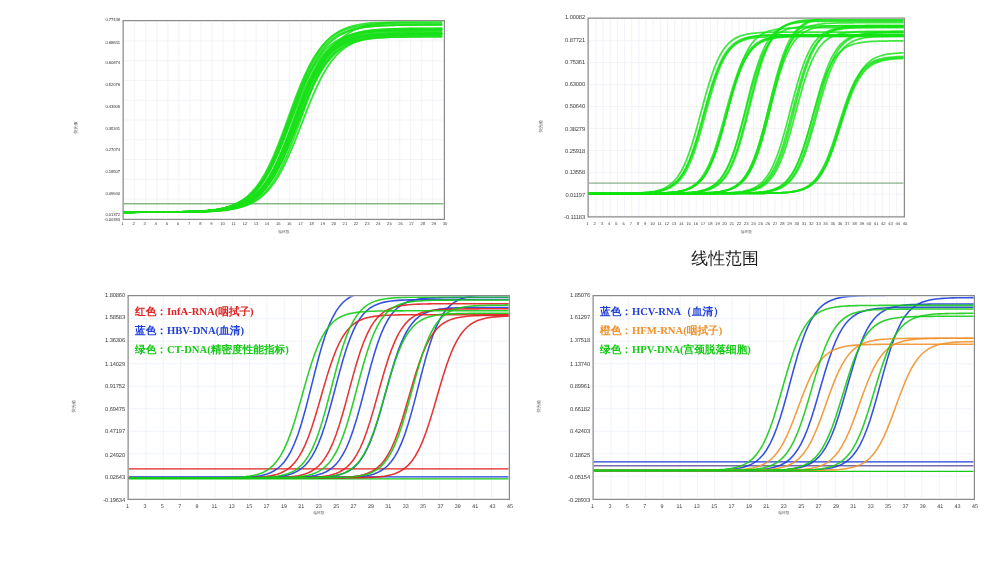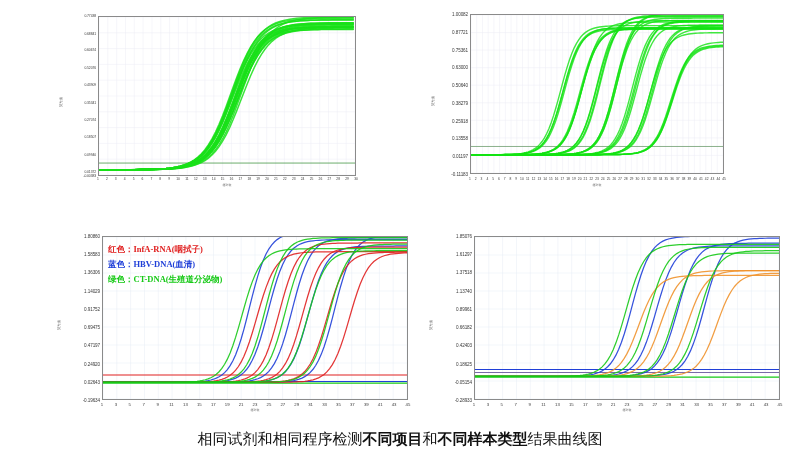--- a/index.html
+++ b/index.html
@@ -334,20 +334,21 @@
           <div class="xtick " style="left: 88.6364%; top: 0px;">40</div>
           <div class="xtick " style="left: 90.9091%; top: 0px;">41</div>
           <div class="xtick " style="left: 93.1818%; top: 0px;">42</div>
           <div class="xtick " style="left: 95.4545%; top: 0px;">43</div>
           <div class="xtick " style="left: 97.7273%; top: 0px;">44</div>
           <div class="xtick " style="left: 100%; top: 0px;">45</div>
           <div class="xlabel" style="top: 6px;">循环数</div>
         </div>
     </div>
   </div>
+  <div class="cap cap-sub" style="left:432px;top:198px;width:296px;">线性范围</div>
 
   <div class="panel" id="p-bl" style="left:58px;top:234px;width:352px;height:182px;">
     <div class="plot-wrap">
       <div class="yaxis" id="bl-y" style="width:44px;">
           <div class="ytick big" style="top: 2px;">1.80860</div>
           <div class="ytick big" style="top: 20.2221px;">1.58583</div>
           <div class="ytick big" style="top: 38.4443px;">1.36306</div>
           <div class="ytick big" style="top: 56.6664px;">1.14029</div>
           <div class="ytick big" style="top: 74.8885px;">0.91752</div>
           <div class="ytick big" style="top: 93.1107px;">0.69475</div>
@@ -408,21 +409,21 @@
             <path d="M0.00,145.33L2.76,145.33L5.53,145.33L8.29,145.33L11.05,145.33L13.82,145.33L16.58,145.33L19.35,145.33L22.11,145.33L24.87,145.33L27.64,145.33L30.40,145.33L33.16,145.33L35.93,145.33L38.69,145.32L41.45,145.32L44.22,145.32L46.98,145.32L49.75,145.32L52.51,145.31L55.27,145.31L58.04,145.30L60.80,145.30L63.56,145.29L66.33,145.27L69.09,145.25L71.85,145.23L74.62,145.19L77.38,145.15L80.15,145.08L82.91,145.00L85.67,144.89L88.44,144.73L91.20,144.53L93.96,144.26L96.73,143.89L99.49,143.40L102.25,142.75L105.02,141.89L107.78,140.75L110.55,139.24L113.31,137.26L116.07,134.70L118.84,131.42L121.60,127.27L124.36,122.13L127.13,115.89L129.89,108.53L132.65,100.13L135.42,90.89L138.18,81.13L140.95,71.26L143.71,61.70L146.47,52.81L149.24,44.88L152.00,38.04L154.76,32.32L157.53,27.66L160.29,23.93L163.05,21.00L165.82,18.73L168.58,16.99L171.35,15.66L174.11,14.65L176.87,13.90L179.64,13.33L182.40,12.90L185.16,12.58L187.93,12.35L190.69,12.17L193.45,12.04L196.22,11.94L198.98,11.86L201.75,11.81L204.51,11.77L207.27,11.74L210.04,11.72L212.80,11.70L215.56,11.69L218.33,11.68L221.09,11.67L223.85,11.67L226.62,11.66L229.38,11.66L232.15,11.66L234.91,11.66L237.67,11.65L240.44,11.65L243.20,11.65L245.96,11.65L248.73,11.65L251.49,11.65L254.25,11.65L257.02,11.65L259.78,11.65L262.55,11.65L265.31,11.65L268.07,11.65L270.84,11.65L273.60,11.65L276.36,11.65L279.13,11.65L281.89,11.65L284.65,11.65L287.42,11.65L290.18,11.65L292.95,11.65L295.71,11.65L298.47,11.65L301.24,11.65L304.00,11.65" stroke="#16c916" stroke-width="1.25" fill="none" opacity="0.9" stroke-linecap="round"></path>
             <path d="M0.00,145.33L2.76,145.33L5.53,145.33L8.29,145.33L11.05,145.33L13.82,145.33L16.58,145.33L19.35,145.33L22.11,145.33L24.87,145.33L27.64,145.33L30.40,145.33L33.16,145.33L35.93,145.33L38.69,145.33L41.45,145.33L44.22,145.33L46.98,145.33L49.75,145.33L52.51,145.33L55.27,145.33L58.04,145.33L60.80,145.32L63.56,145.32L66.33,145.32L69.09,145.32L71.85,145.32L74.62,145.32L77.38,145.31L80.15,145.31L82.91,145.30L85.67,145.29L88.44,145.27L91.20,145.26L93.96,145.23L96.73,145.20L99.49,145.15L102.25,145.09L105.02,145.01L107.78,144.90L110.55,144.76L113.31,144.56L116.07,144.30L118.84,143.95L121.60,143.48L124.36,142.86L127.13,142.03L129.89,140.92L132.65,139.47L135.42,137.55L138.18,135.06L140.95,131.85L143.71,127.77L146.47,122.66L149.24,116.41L152.00,108.94L154.76,100.30L157.53,90.64L160.29,80.26L163.05,69.57L165.82,59.02L168.58,49.06L171.35,40.02L174.11,32.12L176.87,25.43L179.64,19.92L182.40,15.48L185.16,11.97L187.93,9.24L190.69,7.13L193.45,5.52L196.22,4.30L198.98,3.38L201.75,2.68L204.51,2.16L207.27,1.78L210.04,1.48L212.80,1.27L215.56,1.11L218.33,0.99L221.09,0.90L223.85,0.83L226.62,0.78L229.38,0.74L232.15,0.71L234.91,0.69L237.67,0.68L240.44,0.67L243.20,0.66L245.96,0.65L248.73,0.65L251.49,0.64L254.25,0.64L257.02,0.64L259.78,0.64L262.55,0.64L265.31,0.64L268.07,0.64L270.84,0.64L273.60,0.64L276.36,0.64L279.13,0.64L281.89,0.64L284.65,0.64L287.42,0.64L290.18,0.63L292.95,0.63L295.71,0.63L298.47,0.63L301.24,0.63L304.00,0.63" stroke="#16c916" stroke-width="1.25" fill="none" opacity="0.9" stroke-linecap="round"></path>
             <path d="M0.00,145.33L2.76,145.33L5.53,145.33L8.29,145.33L11.05,145.33L13.82,145.33L16.58,145.33L19.35,145.33L22.11,145.33L24.87,145.33L27.64,145.33L30.40,145.33L33.16,145.33L35.93,145.33L38.69,145.33L41.45,145.33L44.22,145.33L46.98,145.33L49.75,145.33L52.51,145.33L55.27,145.33L58.04,145.33L60.80,145.33L63.56,145.33L66.33,145.33L69.09,145.33L71.85,145.33L74.62,145.33L77.38,145.33L80.15,145.33L82.91,145.32L85.67,145.32L88.44,145.32L91.20,145.32L93.96,145.32L96.73,145.31L99.49,145.31L102.25,145.30L105.02,145.29L107.78,145.28L110.55,145.26L113.31,145.24L116.07,145.21L118.84,145.17L121.60,145.12L124.36,145.05L127.13,144.95L129.89,144.82L132.65,144.65L135.42,144.41L138.18,144.10L140.95,143.68L143.71,143.12L146.47,142.38L149.24,141.39L152.00,140.08L154.76,138.36L157.53,136.11L160.29,133.20L163.05,129.49L165.82,124.81L168.58,119.04L171.35,112.10L174.11,103.97L176.87,94.77L179.64,84.76L182.40,74.30L185.16,63.83L187.93,53.81L190.69,44.59L193.45,36.44L196.22,29.46L198.98,23.67L201.75,18.97L204.51,15.24L207.27,12.31L210.04,10.05L212.80,8.32L215.56,7.01L218.33,6.01L221.09,5.26L223.85,4.70L226.62,4.28L229.38,3.96L232.15,3.73L234.91,3.55L237.67,3.42L240.44,3.33L243.20,3.25L245.96,3.20L248.73,3.16L251.49,3.13L254.25,3.11L257.02,3.09L259.78,3.08L262.55,3.07L265.31,3.06L268.07,3.06L270.84,3.05L273.60,3.05L276.36,3.05L279.13,3.05L281.89,3.05L284.65,3.05L287.42,3.04L290.18,3.04L292.95,3.04L295.71,3.04L298.47,3.04L301.24,3.04L304.00,3.04" stroke="#16c916" stroke-width="1.25" fill="none" opacity="0.9" stroke-linecap="round"></path>
             <path d="M0.00,145.33L2.76,145.33L5.53,145.33L8.29,145.33L11.05,145.33L13.82,145.33L16.58,145.33L19.35,145.33L22.11,145.33L24.87,145.33L27.64,145.33L30.40,145.33L33.16,145.33L35.93,145.33L38.69,145.33L41.45,145.33L44.22,145.33L46.98,145.33L49.75,145.33L52.51,145.33L55.27,145.33L58.04,145.33L60.80,145.33L63.56,145.33L66.33,145.33L69.09,145.33L71.85,145.33L74.62,145.33L77.38,145.33L80.15,145.33L82.91,145.33L85.67,145.33L88.44,145.33L91.20,145.33L93.96,145.33L96.73,145.33L99.49,145.33L102.25,145.33L105.02,145.32L107.78,145.32L110.55,145.32L113.31,145.32L116.07,145.32L118.84,145.31L121.60,145.31L124.36,145.30L127.13,145.30L129.89,145.28L132.65,145.27L135.42,145.25L138.18,145.22L140.95,145.19L143.71,145.14L146.47,145.07L149.24,144.99L152.00,144.87L154.76,144.71L157.53,144.50L160.29,144.21L163.05,143.83L165.82,143.33L168.58,142.65L171.35,141.75L174.11,140.57L176.87,139.00L179.64,136.96L182.40,134.31L185.16,130.93L187.93,126.67L190.69,121.40L193.45,115.05L196.22,107.60L198.98,99.15L201.75,89.93L204.51,80.26L207.27,70.56L210.04,61.24L212.80,52.65L215.56,45.03L218.33,38.50L221.09,33.06L223.85,28.65L226.62,25.14L229.38,22.38L232.15,20.25L234.91,18.62L237.67,17.38L240.44,16.44L243.20,15.73L245.96,15.20L248.73,14.81L251.49,14.51L254.25,14.29L257.02,14.12L259.78,14.00L262.55,13.91L265.31,13.84L268.07,13.79L270.84,13.75L273.60,13.72L276.36,13.70L279.13,13.68L281.89,13.67L284.65,13.66L287.42,13.66L290.18,13.65L292.95,13.65L295.71,13.65L298.47,13.64L301.24,13.64L304.00,13.64" stroke="#16c916" stroke-width="1.25" fill="none" opacity="0.9" stroke-linecap="round"></path>
             <path d="M0.00,145.33L2.76,145.33L5.53,145.33L8.29,145.33L11.05,145.33L13.82,145.33L16.58,145.33L19.35,145.33L22.11,145.33L24.87,145.33L27.64,145.33L30.40,145.33L33.16,145.33L35.93,145.33L38.69,145.33L41.45,145.33L44.22,145.33L46.98,145.33L49.75,145.33L52.51,145.33L55.27,145.33L58.04,145.33L60.80,145.33L63.56,145.33L66.33,145.33L69.09,145.33L71.85,145.33L74.62,145.33L77.38,145.33L80.15,145.33L82.91,145.33L85.67,145.33L88.44,145.33L91.20,145.33L93.96,145.33L96.73,145.33L99.49,145.33L102.25,145.33L105.02,145.33L107.78,145.33L110.55,145.33L113.31,145.33L116.07,145.33L118.84,145.33L121.60,145.33L124.36,145.33L127.13,145.32L129.89,145.32L132.65,145.32L135.42,145.32L138.18,145.32L140.95,145.31L143.71,145.31L146.47,145.30L149.24,145.29L152.00,145.28L154.76,145.26L157.53,145.24L160.29,145.21L163.05,145.17L165.82,145.12L168.58,145.05L171.35,144.95L174.11,144.82L176.87,144.64L179.64,144.41L182.40,144.10L185.16,143.68L187.93,143.12L190.69,142.37L193.45,141.38L196.22,140.07L198.98,138.35L201.75,136.11L204.51,133.21L207.27,129.51L210.04,124.86L212.80,119.14L215.56,112.26L218.33,104.25L221.09,95.22L223.85,85.42L226.62,75.24L229.38,65.09L232.15,55.42L234.91,46.56L237.67,38.76L240.44,32.10L243.20,26.59L245.96,22.13L248.73,18.59L251.49,15.82L254.25,13.69L257.02,12.05L259.78,10.81L262.55,9.87L265.31,9.16L268.07,8.63L270.84,8.24L273.60,7.94L276.36,7.72L279.13,7.55L281.89,7.43L284.65,7.34L287.42,7.27L290.18,7.22L292.95,7.18L295.71,7.15L298.47,7.13L301.24,7.12L304.00,7.11" stroke="#16c916" stroke-width="1.25" fill="none" opacity="0.9" stroke-linecap="round"></path>
           </svg>
         </div>
       <div class="legend" id="bl-legend" style="left:50px;top:8px;">
           <div class="legend-row" style="color: rgb(224, 32, 32);">红色：InfA-RNA(咽拭子)</div>
           <div class="legend-row" style="color: rgb(31, 63, 216);">蓝色：HBV-DNA(血清)</div>
-          <div class="legend-row" style="color: rgb(22, 201, 22);">绿色：CT-DNA(生殖道分泌物)</div>
+          <div class="legend-row" style="color: rgb(22, 201, 22);">绿色：CT-DNA(精密度性能指标)</div>
         </div>
       <div class="xaxis" id="bl-x" style="left:44px;right:2px;bottom:2px;">
           <div class="xtick big" style="left: 0%; top: 0px;">1</div>
           <div class="xtick big" style="left: 4.54545%; top: 0px;">3</div>
           <div class="xtick big" style="left: 9.09091%; top: 0px;">5</div>
           <div class="xtick big" style="left: 13.6364%; top: 0px;">7</div>
           <div class="xtick big" style="left: 18.1818%; top: 0px;">9</div>
           <div class="xtick big" style="left: 22.7273%; top: 0px;">11</div>
           <div class="xtick big" style="left: 27.2727%; top: 0px;">13</div>
           <div class="xtick big" style="left: 31.8182%; top: 0px;">15</div>
@@ -506,20 +507,25 @@
             <path d="M0.00,139.34L2.76,139.34L5.53,139.34L8.29,139.34L11.05,139.34L13.82,139.34L16.58,139.34L19.35,139.34L22.11,139.34L24.87,139.34L27.64,139.34L30.40,139.34L33.16,139.34L35.93,139.34L38.69,139.34L41.45,139.34L44.22,139.34L46.98,139.34L49.75,139.34L52.51,139.34L55.27,139.34L58.04,139.34L60.80,139.34L63.56,139.34L66.33,139.34L69.09,139.34L71.85,139.34L74.62,139.33L77.38,139.33L80.15,139.33L82.91,139.32L85.67,139.32L88.44,139.31L91.20,139.30L93.96,139.28L96.73,139.26L99.49,139.24L102.25,139.20L105.02,139.15L107.78,139.09L110.55,139.00L113.31,138.88L116.07,138.72L118.84,138.51L121.60,138.23L124.36,137.85L127.13,137.35L129.89,136.68L132.65,135.79L135.42,134.62L138.18,133.10L140.95,131.12L143.71,128.58L146.47,125.39L149.24,121.43L152.00,116.64L154.76,111.01L157.53,104.60L160.29,97.57L163.05,90.18L165.82,82.74L168.58,75.55L171.35,68.90L174.11,62.98L176.87,57.90L179.64,53.65L182.40,50.20L185.16,47.44L187.93,45.28L190.69,43.60L193.45,42.32L196.22,41.34L198.98,40.60L201.75,40.04L204.51,39.63L207.27,39.31L210.04,39.08L212.80,38.90L215.56,38.77L218.33,38.68L221.09,38.60L223.85,38.55L226.62,38.51L229.38,38.48L232.15,38.46L234.91,38.44L237.67,38.43L240.44,38.42L243.20,38.41L245.96,38.41L248.73,38.40L251.49,38.40L254.25,38.40L257.02,38.40L259.78,38.40L262.55,38.39L265.31,38.39L268.07,38.39L270.84,38.39L273.60,38.39L276.36,38.39L279.13,38.39L281.89,38.39L284.65,38.39L287.42,38.39L290.18,38.39L292.95,38.39L295.71,38.39L298.47,38.39L301.24,38.39L304.00,38.39" stroke="#f0922c" stroke-width="1.25" fill="none" opacity="0.9" stroke-linecap="round"></path>
             <path d="M0.00,139.34L2.76,139.34L5.53,139.34L8.29,139.34L11.05,139.34L13.82,139.34L16.58,139.34L19.35,139.34L22.11,139.34L24.87,139.34L27.64,139.34L30.40,139.34L33.16,139.34L35.93,139.34L38.69,139.34L41.45,139.34L44.22,139.34L46.98,139.34L49.75,139.34L52.51,139.34L55.27,139.34L58.04,139.34L60.80,139.34L63.56,139.34L66.33,139.34L69.09,139.34L71.85,139.34L74.62,139.34L77.38,139.34L80.15,139.34L82.91,139.34L85.67,139.34L88.44,139.34L91.20,139.34L93.96,139.34L96.73,139.33L99.49,139.33L102.25,139.33L105.02,139.32L107.78,139.32L110.55,139.31L113.31,139.30L116.07,139.28L118.84,139.26L121.60,139.23L124.36,139.19L127.13,139.14L129.89,139.08L132.65,138.98L135.42,138.86L138.18,138.70L140.95,138.48L143.71,138.18L146.47,137.79L149.24,137.27L152.00,136.57L154.76,135.65L157.53,134.43L160.29,132.84L163.05,130.78L165.82,128.14L168.58,124.81L171.35,120.69L174.11,115.69L176.87,109.81L179.64,103.12L182.40,95.77L185.16,88.04L187.93,80.24L190.69,72.70L193.45,65.72L196.22,59.50L198.98,54.15L201.75,49.68L204.51,46.04L207.27,43.14L210.04,40.86L212.80,39.10L215.56,37.74L218.33,36.71L221.09,35.93L223.85,35.35L226.62,34.90L229.38,34.57L232.15,34.33L234.91,34.14L237.67,34.00L240.44,33.90L243.20,33.83L245.96,33.77L248.73,33.73L251.49,33.69L254.25,33.67L257.02,33.65L259.78,33.64L262.55,33.63L265.31,33.62L268.07,33.62L270.84,33.61L273.60,33.61L276.36,33.61L279.13,33.61L281.89,33.61L284.65,33.61L287.42,33.60L290.18,33.60L292.95,33.60L295.71,33.60L298.47,33.60L301.24,33.60L304.00,33.60" stroke="#f0922c" stroke-width="1.25" fill="none" opacity="0.9" stroke-linecap="round"></path>
             <path d="M0.00,139.34L2.76,139.34L5.53,139.34L8.29,139.34L11.05,139.34L13.82,139.34L16.58,139.34L19.35,139.34L22.11,139.34L24.87,139.34L27.64,139.34L30.40,139.34L33.16,139.34L35.93,139.34L38.69,139.34L41.45,139.34L44.22,139.34L46.98,139.34L49.75,139.34L52.51,139.34L55.27,139.34L58.04,139.34L60.80,139.34L63.56,139.34L66.33,139.34L69.09,139.34L71.85,139.34L74.62,139.34L77.38,139.34L80.15,139.34L82.91,139.34L85.67,139.34L88.44,139.34L91.20,139.34L93.96,139.34L96.73,139.34L99.49,139.34L102.25,139.34L105.02,139.34L107.78,139.34L110.55,139.34L113.31,139.34L116.07,139.34L118.84,139.34L121.60,139.34L124.36,139.33L127.13,139.33L129.89,139.33L132.65,139.32L135.42,139.31L138.18,139.30L140.95,139.29L143.71,139.27L146.47,139.25L149.24,139.22L152.00,139.18L154.76,139.12L157.53,139.05L160.29,138.95L163.05,138.81L165.82,138.63L168.58,138.39L171.35,138.07L174.11,137.64L176.87,137.06L179.64,136.30L182.40,135.29L185.16,133.97L187.93,132.24L190.69,130.00L193.45,127.15L196.22,123.57L198.98,119.17L201.75,113.89L204.51,107.73L207.27,100.80L210.04,93.30L212.80,85.50L215.56,77.74L218.33,70.35L221.09,63.59L223.85,57.64L226.62,52.57L229.38,48.37L232.15,44.98L234.91,42.29L237.67,40.19L240.44,38.56L243.20,37.32L245.96,36.38L248.73,35.66L251.49,35.13L254.25,34.72L257.02,34.42L259.78,34.20L262.55,34.03L265.31,33.90L268.07,33.81L270.84,33.74L273.60,33.69L276.36,33.65L279.13,33.62L281.89,33.60L284.65,33.58L287.42,33.57L290.18,33.56L292.95,33.56L295.71,33.55L298.47,33.55L301.24,33.54L304.00,33.54" stroke="#f0922c" stroke-width="1.25" fill="none" opacity="0.9" stroke-linecap="round"></path>
             <path d="M0.00,139.34L2.76,139.34L5.53,139.34L8.29,139.34L11.05,139.34L13.82,139.34L16.58,139.34L19.35,139.34L22.11,139.34L24.87,139.34L27.64,139.34L30.40,139.34L33.16,139.34L35.93,139.34L38.69,139.34L41.45,139.34L44.22,139.34L46.98,139.34L49.75,139.34L52.51,139.34L55.27,139.34L58.04,139.34L60.80,139.34L63.56,139.34L66.33,139.34L69.09,139.34L71.85,139.34L74.62,139.34L77.38,139.34L80.15,139.34L82.91,139.34L85.67,139.34L88.44,139.34L91.20,139.34L93.96,139.34L96.73,139.34L99.49,139.34L102.25,139.34L105.02,139.34L107.78,139.34L110.55,139.34L113.31,139.34L116.07,139.34L118.84,139.34L121.60,139.34L124.36,139.34L127.13,139.34L129.89,139.34L132.65,139.34L135.42,139.34L138.18,139.34L140.95,139.34L143.71,139.34L146.47,139.34L149.24,139.34L152.00,139.33L154.76,139.33L157.53,139.33L160.29,139.32L163.05,139.32L165.82,139.31L168.58,139.30L171.35,139.29L174.11,139.27L176.87,139.24L179.64,139.21L182.40,139.16L185.16,139.10L187.93,139.02L190.69,138.91L193.45,138.76L196.22,138.57L198.98,138.30L201.75,137.95L204.51,137.48L207.27,136.85L210.04,136.02L212.80,134.92L215.56,133.48L218.33,131.61L221.09,129.21L223.85,126.16L226.62,122.36L229.38,117.74L232.15,112.24L234.91,105.92L237.67,98.91L240.44,91.44L243.20,83.81L245.96,76.35L248.73,69.36L251.49,63.07L254.25,57.60L257.02,53.00L259.78,49.23L262.55,46.20L265.31,43.81L268.07,41.96L270.84,40.53L273.60,39.45L276.36,38.62L279.13,38.00L281.89,37.53L284.65,37.18L287.42,36.92L290.18,36.72L292.95,36.58L295.71,36.47L298.47,36.39L301.24,36.33L304.00,36.28" stroke="#f0922c" stroke-width="1.25" fill="none" opacity="0.9" stroke-linecap="round"></path>
             <path d="M0.00,139.34L2.76,139.34L5.53,139.34L8.29,139.34L11.05,139.34L13.82,139.34L16.58,139.34L19.35,139.34L22.11,139.34L24.87,139.34L27.64,139.34L30.40,139.34L33.16,139.34L35.93,139.34L38.69,139.34L41.45,139.34L44.22,139.34L46.98,139.34L49.75,139.34L52.51,139.34L55.27,139.34L58.04,139.34L60.80,139.33L63.56,139.33L66.33,139.33L69.09,139.32L71.85,139.31L74.62,139.30L77.38,139.29L80.15,139.28L82.91,139.25L85.67,139.22L88.44,139.18L91.20,139.13L93.96,139.05L96.73,138.95L99.49,138.82L102.25,138.64L105.02,138.40L107.78,138.07L110.55,137.64L113.31,137.06L116.07,136.30L118.84,135.28L121.60,133.93L124.36,132.17L127.13,129.87L129.89,126.91L132.65,123.15L135.42,118.45L138.18,112.70L140.95,105.85L143.71,97.92L146.47,89.07L149.24,79.58L152.00,69.82L154.76,60.21L157.53,51.15L160.29,42.94L163.05,35.77L165.82,29.71L168.58,24.72L171.35,20.70L174.11,17.53L176.87,15.06L179.64,13.15L182.40,11.70L185.16,10.60L187.93,9.76L190.69,9.14L193.45,8.67L196.22,8.32L198.98,8.06L201.75,7.86L204.51,7.71L207.27,7.61L210.04,7.52L212.80,7.46L215.56,7.42L218.33,7.39L221.09,7.36L223.85,7.34L226.62,7.33L229.38,7.32L232.15,7.31L234.91,7.31L237.67,7.30L240.44,7.30L243.20,7.30L245.96,7.29L248.73,7.29L251.49,7.29L254.25,7.29L257.02,7.29L259.78,7.29L262.55,7.29L265.31,7.29L268.07,7.29L270.84,7.29L273.60,7.29L276.36,7.29L279.13,7.29L281.89,7.29L284.65,7.29L287.42,7.29L290.18,7.29L292.95,7.29L295.71,7.29L298.47,7.29L301.24,7.29L304.00,7.29" stroke="#16c916" stroke-width="1.25" fill="none" opacity="0.9" stroke-linecap="round"></path>
             <path d="M0.00,139.34L2.76,139.34L5.53,139.34L8.29,139.34L11.05,139.34L13.82,139.34L16.58,139.34L19.35,139.34L22.11,139.34L24.87,139.34L27.64,139.34L30.40,139.34L33.16,139.34L35.93,139.34L38.69,139.34L41.45,139.34L44.22,139.34L46.98,139.34L49.75,139.34L52.51,139.34L55.27,139.34L58.04,139.34L60.80,139.34L63.56,139.34L66.33,139.34L69.09,139.34L71.85,139.34L74.62,139.34L77.38,139.34L80.15,139.34L82.91,139.33L85.67,139.33L88.44,139.33L91.20,139.32L93.96,139.32L96.73,139.31L99.49,139.30L102.25,139.28L105.02,139.26L107.78,139.24L110.55,139.20L113.31,139.15L116.07,139.09L118.84,139.00L121.60,138.88L124.36,138.72L127.13,138.51L129.89,138.23L132.65,137.85L135.42,137.34L138.18,136.67L140.95,135.77L143.71,134.58L146.47,133.02L149.24,130.98L152.00,128.35L154.76,124.98L157.53,120.74L160.29,115.50L163.05,109.20L165.82,101.83L168.58,93.49L171.35,84.40L174.11,74.91L176.87,65.42L179.64,56.32L182.40,47.96L185.16,40.56L187.93,34.23L190.69,28.97L193.45,24.71L196.22,21.32L198.98,18.66L201.75,16.61L204.51,15.04L207.27,13.85L210.04,12.94L212.80,12.26L215.56,11.75L218.33,11.37L221.09,11.09L223.85,10.87L226.62,10.71L229.38,10.59L232.15,10.51L234.91,10.44L237.67,10.39L240.44,10.35L243.20,10.33L245.96,10.31L248.73,10.29L251.49,10.28L254.25,10.27L257.02,10.27L259.78,10.26L262.55,10.26L265.31,10.26L268.07,10.25L270.84,10.25L273.60,10.25L276.36,10.25L279.13,10.25L281.89,10.25L284.65,10.25L287.42,10.25L290.18,10.25L292.95,10.25L295.71,10.25L298.47,10.25L301.24,10.25L304.00,10.25" stroke="#16c916" stroke-width="1.25" fill="none" opacity="0.9" stroke-linecap="round"></path>
             <path d="M0.00,139.34L2.76,139.34L5.53,139.34L8.29,139.34L11.05,139.34L13.82,139.34L16.58,139.34L19.35,139.34L22.11,139.34L24.87,139.34L27.64,139.34L30.40,139.34L33.16,139.34L35.93,139.34L38.69,139.34L41.45,139.34L44.22,139.34L46.98,139.34L49.75,139.34L52.51,139.34L55.27,139.34L58.04,139.34L60.80,139.34L63.56,139.34L66.33,139.34L69.09,139.34L71.85,139.34L74.62,139.34L77.38,139.34L80.15,139.34L82.91,139.34L85.67,139.34L88.44,139.34L91.20,139.34L93.96,139.34L96.73,139.34L99.49,139.34L102.25,139.34L105.02,139.34L107.78,139.33L110.55,139.33L113.31,139.33L116.07,139.33L118.84,139.32L121.60,139.31L124.36,139.30L127.13,139.29L129.89,139.27L132.65,139.25L135.42,139.21L138.18,139.17L140.95,139.11L143.71,139.03L146.47,138.92L149.24,138.78L152.00,138.59L154.76,138.33L157.53,137.99L160.29,137.53L163.05,136.92L165.82,136.10L168.58,135.03L171.35,133.61L174.11,131.75L176.87,129.35L179.64,126.27L182.40,122.38L185.16,117.56L187.93,111.73L190.69,104.87L193.45,97.06L196.22,88.49L198.98,79.46L201.75,70.36L204.51,61.58L207.27,53.44L210.04,46.19L212.80,39.96L215.56,34.75L218.33,30.51L221.09,27.13L223.85,24.48L226.62,22.42L229.38,20.84L232.15,19.64L234.91,18.73L237.67,18.05L240.44,17.54L243.20,17.15L245.96,16.86L248.73,16.65L251.49,16.49L254.25,16.37L257.02,16.28L259.78,16.21L262.55,16.16L265.31,16.13L268.07,16.10L270.84,16.08L273.60,16.06L276.36,16.05L279.13,16.04L281.89,16.04L284.65,16.03L287.42,16.03L290.18,16.03L292.95,16.03L295.71,16.02L298.47,16.02L301.24,16.02L304.00,16.02" stroke="#16c916" stroke-width="1.25" fill="none" opacity="0.9" stroke-linecap="round"></path>
             <path d="M0.00,139.34L2.76,139.34L5.53,139.34L8.29,139.34L11.05,139.34L13.82,139.34L16.58,139.34L19.35,139.34L22.11,139.34L24.87,139.34L27.64,139.34L30.40,139.34L33.16,139.34L35.93,139.34L38.69,139.34L41.45,139.34L44.22,139.34L46.98,139.34L49.75,139.34L52.51,139.34L55.27,139.34L58.04,139.34L60.80,139.34L63.56,139.34L66.33,139.34L69.09,139.34L71.85,139.34L74.62,139.34L77.38,139.34L80.15,139.34L82.91,139.34L85.67,139.34L88.44,139.34L91.20,139.34L93.96,139.34L96.73,139.34L99.49,139.34L102.25,139.34L105.02,139.34L107.78,139.34L110.55,139.34L113.31,139.34L116.07,139.34L118.84,139.34L121.60,139.34L124.36,139.34L127.13,139.34L129.89,139.34L132.65,139.33L135.42,139.33L138.18,139.33L140.95,139.32L143.71,139.32L146.47,139.31L149.24,139.30L152.00,139.29L154.76,139.27L157.53,139.24L160.29,139.21L163.05,139.16L165.82,139.10L168.58,139.02L171.35,138.91L174.11,138.76L176.87,138.57L179.64,138.30L182.40,137.95L185.16,137.47L187.93,136.84L190.69,136.00L193.45,134.89L196.22,133.43L198.98,131.52L201.75,129.04L204.51,125.87L207.27,121.87L210.04,116.91L212.80,110.93L215.56,103.89L218.33,95.89L221.09,87.13L223.85,77.92L226.62,68.65L229.38,59.71L232.15,51.45L234.91,44.10L237.67,37.79L240.44,32.52L243.20,28.24L245.96,24.83L248.73,22.15L251.49,20.07L254.25,18.48L257.02,17.27L259.78,16.36L262.55,15.67L265.31,15.15L268.07,14.76L270.84,14.47L273.60,14.26L276.36,14.09L279.13,13.97L281.89,13.88L284.65,13.82L287.42,13.77L290.18,13.73L292.95,13.70L295.71,13.68L298.47,13.67L301.24,13.66L304.00,13.65" stroke="#16c916" stroke-width="1.25" fill="none" opacity="0.9" stroke-linecap="round"></path>
           </svg>
         </div>
+      <div class="legend" id="br-legend" style="left:50px;top:8px;">
+          <div class="legend-row" style="color: rgb(31, 63, 216);">蓝色：HCV-RNA（血清）</div>
+          <div class="legend-row" style="color: rgb(240, 146, 44);">橙色：HFM-RNA(咽拭子)</div>
+          <div class="legend-row" style="color: rgb(22, 201, 22);">绿色：HPV-DNA(宫颈脱落细胞)</div>
+        </div>
       <div class="xaxis" id="br-x" style="left:44px;right:2px;bottom:2px;">
           <div class="xtick big" style="left: 0%; top: 0px;">1</div>
           <div class="xtick big" style="left: 4.54545%; top: 0px;">3</div>
           <div class="xtick big" style="left: 9.09091%; top: 0px;">5</div>
           <div class="xtick big" style="left: 13.6364%; top: 0px;">7</div>
           <div class="xtick big" style="left: 18.1818%; top: 0px;">9</div>
           <div class="xtick big" style="left: 22.7273%; top: 0px;">11</div>
           <div class="xtick big" style="left: 27.2727%; top: 0px;">13</div>
           <div class="xtick big" style="left: 31.8182%; top: 0px;">15</div>
           <div class="xtick big" style="left: 36.3636%; top: 0px;">17</div>
@@ -535,15 +541,14 @@
           <div class="xtick big" style="left: 81.8182%; top: 0px;">37</div>
           <div class="xtick big" style="left: 86.3636%; top: 0px;">39</div>
           <div class="xtick big" style="left: 90.9091%; top: 0px;">41</div>
           <div class="xtick big" style="left: 95.4545%; top: 0px;">43</div>
           <div class="xtick big" style="left: 100%; top: 0px;">45</div>
           <div class="xlabel" style="top: 6px;">循环数</div>
         </div>
     </div>
   </div>
 
-  <div class="cap-main" id="main-cap" style="top:430px;"><span>相同试剂和相同程序检测</span><b>不同项目</b><span>和</span><b>不同样本类型</b><span>结果曲线图</span></div>
 
 </div>
 
 </body></html>

